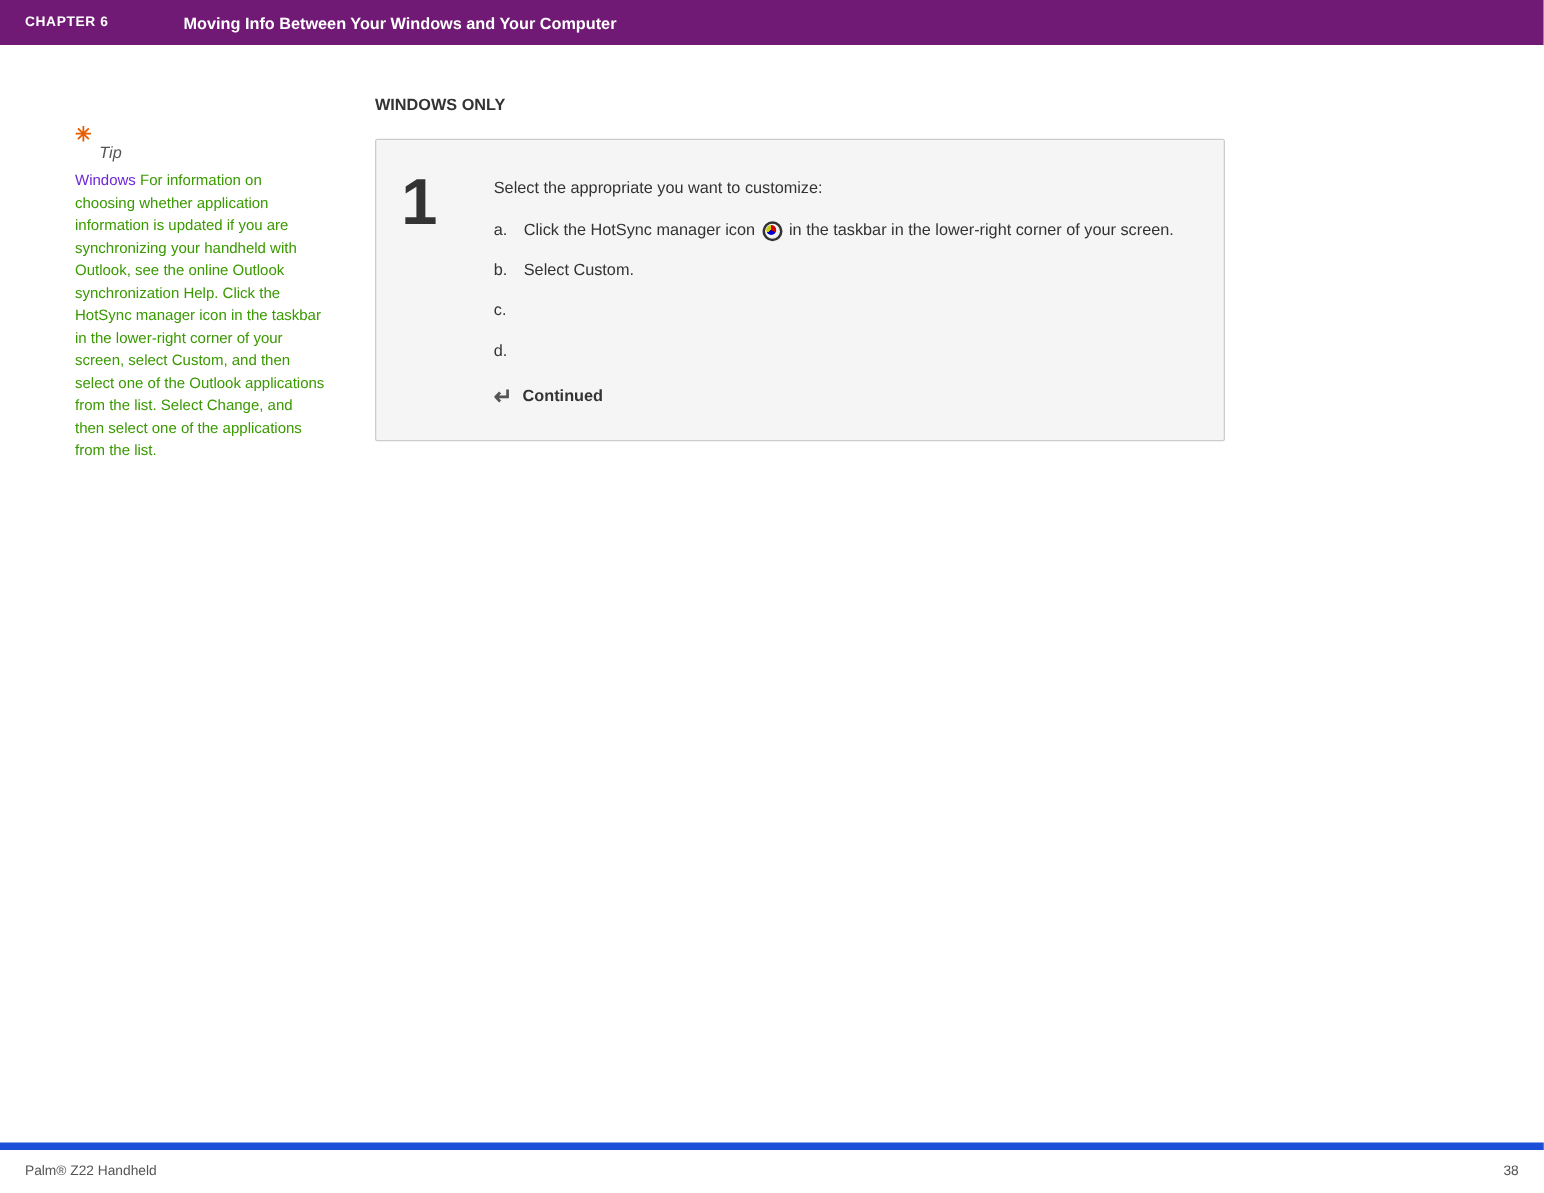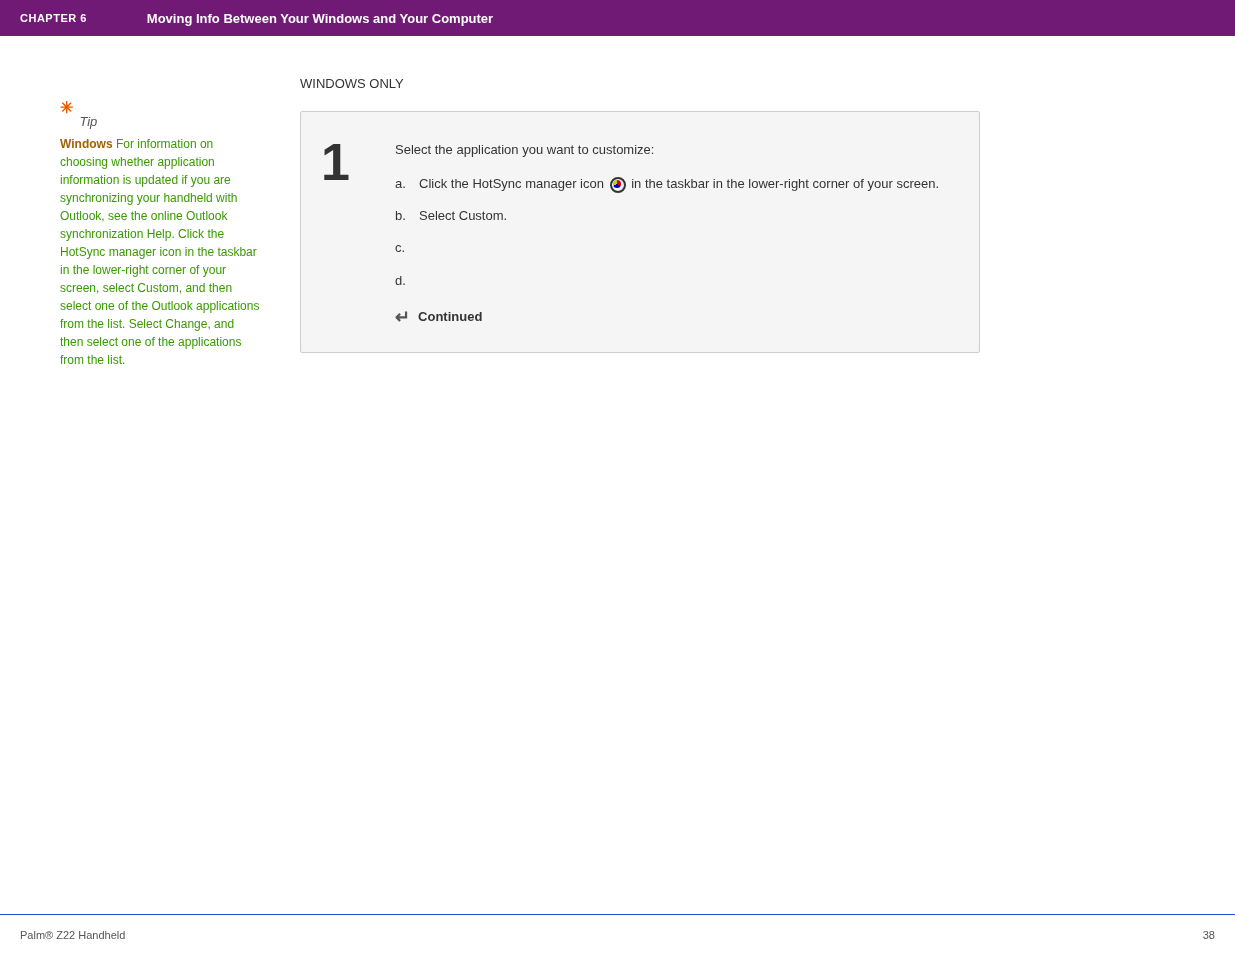--- a/index.html
+++ b/index.html
@@ -70,32 +70,32 @@
       font-size: 13px;
       color: #555;
       margin-top: 28px;
     }
     .tip-text {
       font-size: 12px;
       line-height: 1.5;
       color: #3a9900;
     }
     .tip-text .tip-bold {
-      font-weight: bold;
-      color: #a16207;
+      font-weight: normal;
+      color: #6d28d9;
     }
 
     
     .content-area {
       flex: 1;
       padding-top: 0;
     }
     .windows-only-label {
       font-size: 13px;
-      font-weight: normal;
+      font-weight: bold;
       margin-bottom: 20px;
       color: #333;
     }
 
     
     .step-box {
       border: 1.5px solid #ccc;
       background: #f5f5f5;
       border-radius: 2px;
       padding: 24px 30px 24px 20px;
@@ -170,21 +170,21 @@
       color: #555;
     }
 
     
     .footer {
       position: absolute;
       bottom: 0;
       left: 0;
       right: 0;
       height: 40px;
-      border-top: 1px solid #1d4ed8;
+      border-top: 6px solid #1d4ed8;
       display: flex;
       align-items: center;
       justify-content: space-between;
       padding: 0 20px;
       font-size: 11px;
       color: #555;
     }
     .footer-page {
       font-size: 11px;
       color: #555;
@@ -212,21 +212,21 @@
     </div>
   </div>
 
   <div class="content-area">
     <div class="windows-only-label">WINDOWS ONLY</div>
 
     <div class="step-box">
       <div class="step-number">1</div>
 
       <div class="step-content">
-        <div class="step-intro">Select the application you want to customize:</div>
+        <div class="step-intro">Select the appropriate you want to customize:</div>
 
         <ul class="step-list">
           <li>
             <span class="list-letter">a.</span>
             <span>Click the HotSync manager icon <span class="hotsync-icon"></span> in the taskbar in the lower-right corner of your screen.</span>
           </li>
           <li>
             <span class="list-letter">b.</span>
             <span>Select Custom.</span>
           </li>

